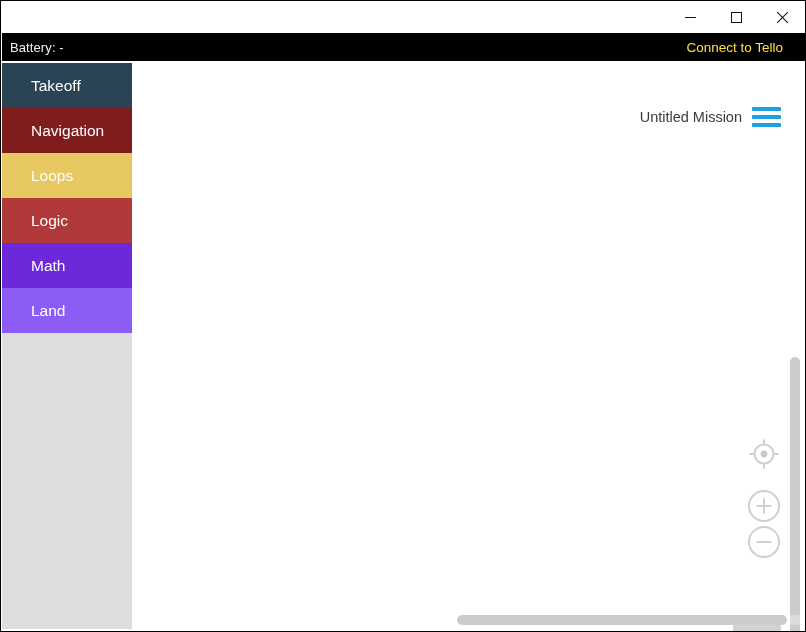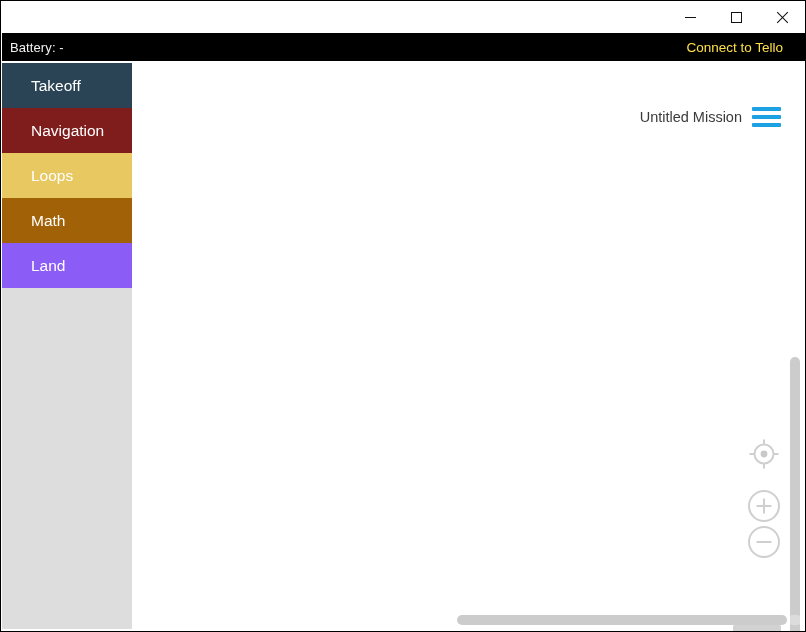--- a/index.html
+++ b/index.html
@@ -282,22 +282,25 @@
 
       <div class="toolbox-cat" style="background:#7f1d1d">
         <span class="toolbox-cat-label">Navigation</span>
       </div>
 
 
       <div class="toolbox-cat" style="background:#e8c861">
         <span class="toolbox-cat-label">Loops</span>
       </div>
 
-
-      <div class="toolbox-cat" style="background:#a16207">
+      <div class="toolbox-cat" style="background:#b03a3a">
+        <span class="toolbox-cat-label">Logic</span>
+      </div>
+
+      <div class="toolbox-cat" style="background:#6d28d9">
         <span class="toolbox-cat-label">Math</span>
       </div>
 
 
       <div class="toolbox-cat" style="background:#8b5cf6">
         <span class="toolbox-cat-label">Land</span>
       </div>
 
     </div>
 

